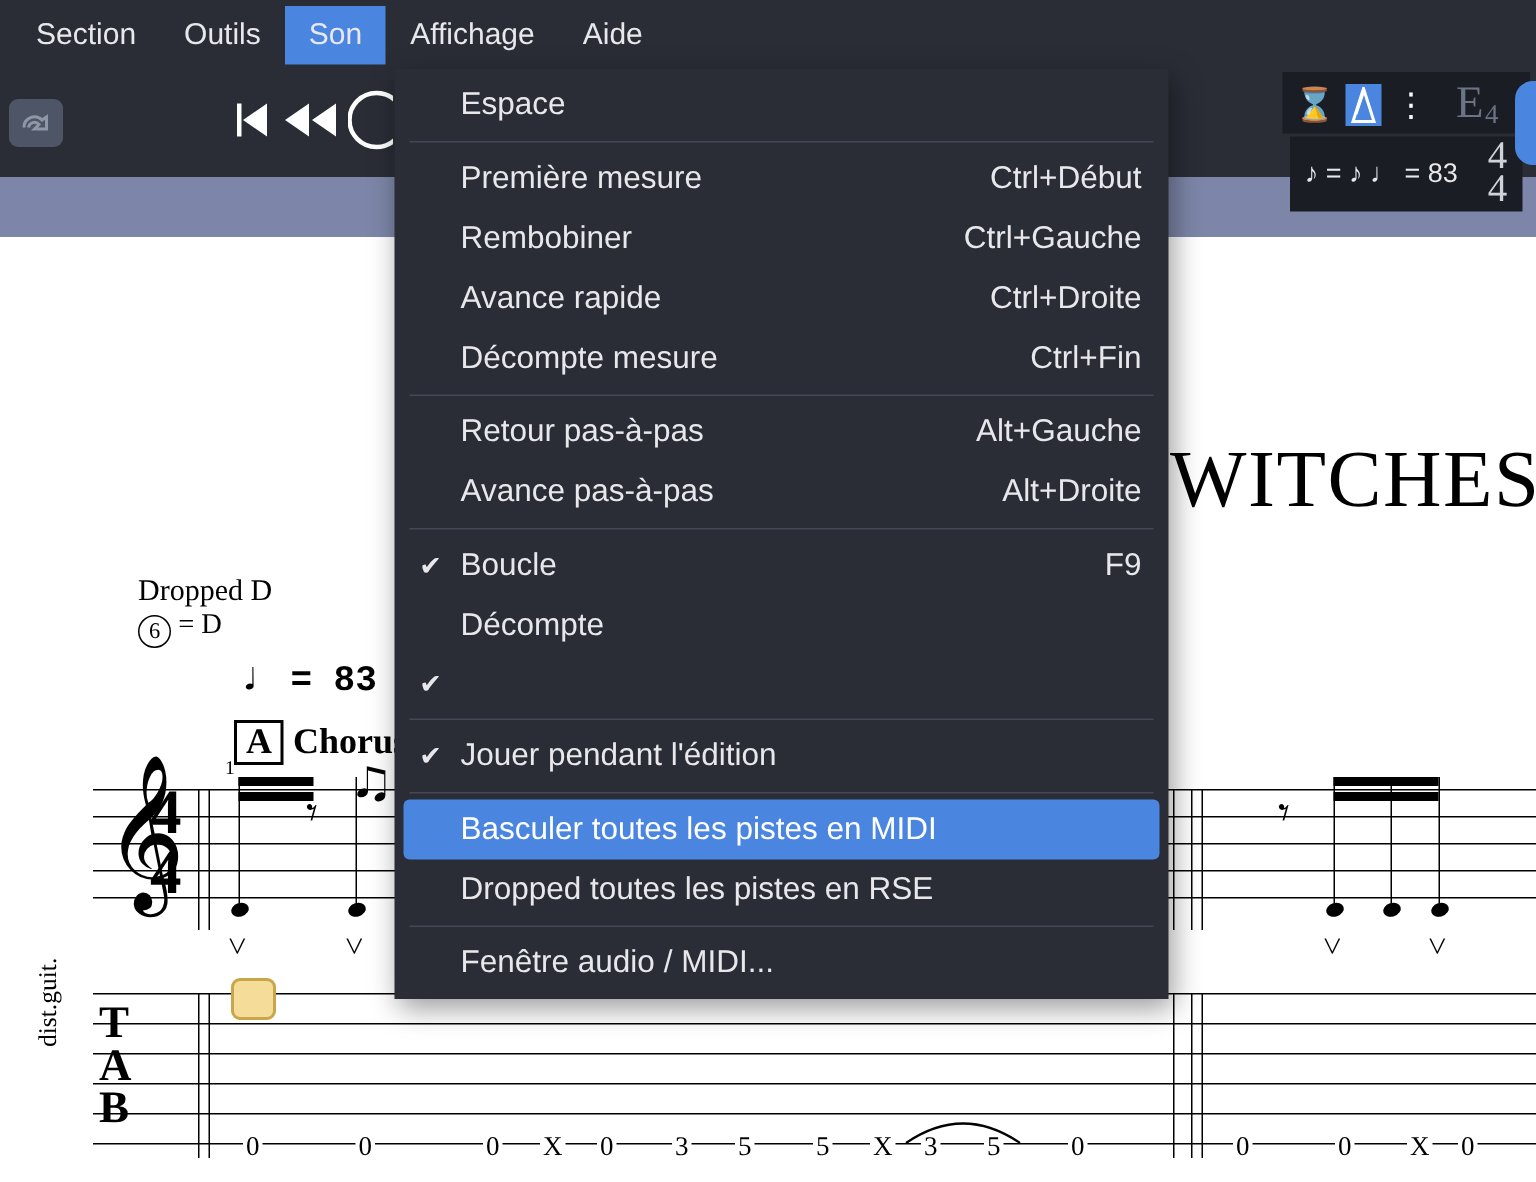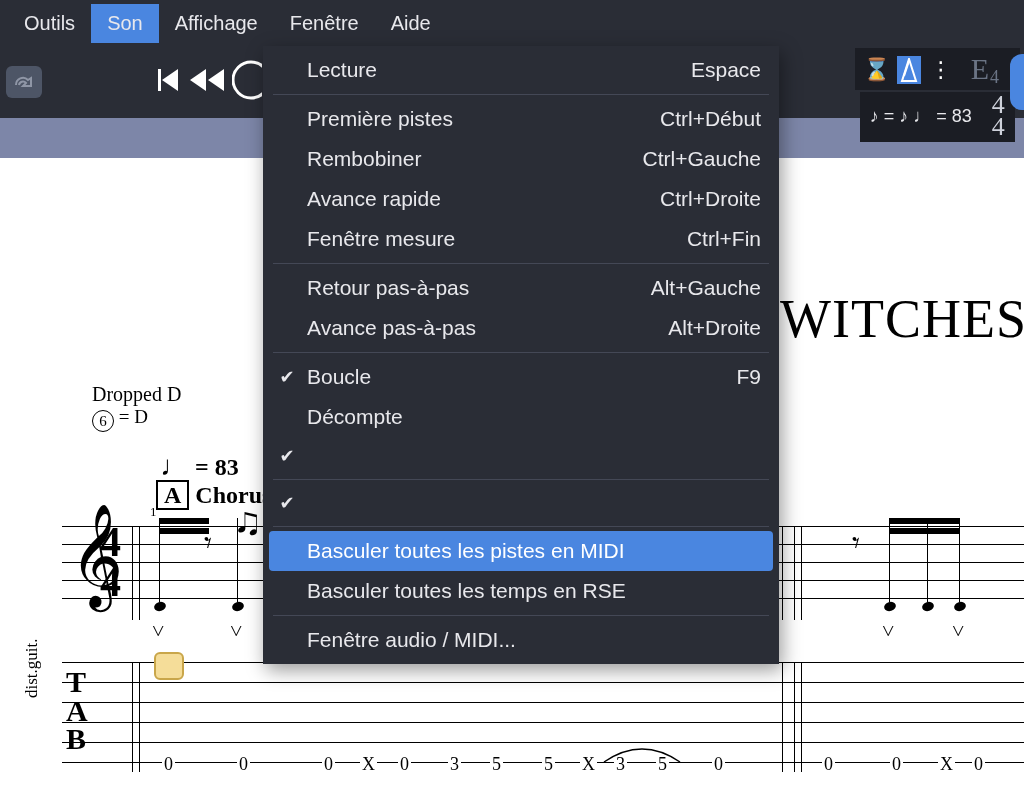--- a/index.html
+++ b/index.html
@@ -101,21 +101,21 @@
   }
   .tuning {
     position:absolute; left:92px; top:225px; font-size:20px;
   }
   .tuning .sub { font-size:19px; }
   .circle6 {
     display:inline-block; width:22px; height:22px; border:1.5px solid #000; border-radius:50%;
     text-align:center; font-size:15px; line-height:20px; vertical-align:-3px;
   }
   .tempo {
-    position:absolute; left:160px; top:292px; font-size:24px; font-weight:700;
+    position:absolute; left:160px; top:280px; font-size:24px; font-weight:700;font-family:Liberation Mono, monospace;
   }
   .tempo .note { font-size:28px; }
   .section-marker {
     position:absolute; left:156px; top:324px; font-size:24px; font-weight:700;
   }
   .boxed { border:2px solid #000; padding:0 6px; margin-right:6px; font-weight:700; }
   .dist-label {
     position:absolute; left:22px; top:540px;
     transform: rotate(-90deg); transform-origin: left top;
     font-size:17px;
@@ -168,24 +168,24 @@
   }
   .flag {
     position:absolute; font-size:30px;
   }
   .fingering{position:absolute; font-size:13px;}
 </style>
 </head>
 <body>
 
 <div class="menubar">
+  <div class="item">Section</div>
   <div class="item">Outils</div>
   <div class="item active">Son</div>
   <div class="item">Affichage</div>
-  <div class="item">Fenêtre</div>
   <div class="item">Aide</div>
 </div>
 
 <div class="toolbar">
   <div class="redo-btn">
     <svg width="22" height="18" viewBox="0 0 22 18">
       <path d="M3 12a7 7 0 0 1 12-5l3-2v8h-8l3-3a4 4 0 0 0-7 2" fill="none" stroke="#8f96a6" stroke-width="2"></path>
     </svg>
   </div>
   <div class="transport">
@@ -326,42 +326,41 @@
 
     <svg style="position:absolute; left:540px; top:80px" width="80" height="26">
       <path d="M2 20 Q40 -6 78 20" fill="none" stroke="#000" stroke-width="1.5"></path>
     </svg>
   </div>
 </div>
 
 <div class="menu-panel" id="menu-panel">
     <div class="menu-row">
       <span class="chk"></span>
-      <span class="lbl">Lecture</span>
       <span class="accel">Espace</span>
     </div>
     <div class="menu-sep"></div>
     <div class="menu-row">
       <span class="chk"></span>
-      <span class="lbl">Première pistes</span>
+      <span class="lbl">Première mesure</span>
       <span class="accel">Ctrl+Début</span>
     </div>
     <div class="menu-row">
       <span class="chk"></span>
       <span class="lbl">Rembobiner</span>
       <span class="accel">Ctrl+Gauche</span>
     </div>
     <div class="menu-row">
       <span class="chk"></span>
       <span class="lbl">Avance rapide</span>
       <span class="accel">Ctrl+Droite</span>
     </div>
     <div class="menu-row">
       <span class="chk"></span>
-      <span class="lbl">Fenêtre mesure</span>
+      <span class="lbl">Décompte mesure</span>
       <span class="accel">Ctrl+Fin</span>
     </div>
     <div class="menu-sep"></div>
     <div class="menu-row">
       <span class="chk"></span>
       <span class="lbl">Retour pas-à-pas</span>
       <span class="accel">Alt+Gauche</span>
     </div>
     <div class="menu-row">
       <span class="chk"></span>
@@ -379,31 +378,32 @@
       <span class="lbl">Décompte</span>
       <span class="accel"></span>
     </div>
     <div class="menu-row">
       <span class="chk">✔</span>
       <span class="accel"></span>
     </div>
     <div class="menu-sep"></div>
     <div class="menu-row">
       <span class="chk">✔</span>
+      <span class="lbl">Jouer pendant l'édition</span>
       <span class="accel"></span>
     </div>
     <div class="menu-sep"></div>
     <div class="menu-row highlight">
       <span class="chk"></span>
       <span class="lbl">Basculer toutes les pistes en MIDI</span>
       <span class="accel"></span>
     </div>
     <div class="menu-row">
       <span class="chk"></span>
-      <span class="lbl">Basculer toutes les temps en RSE</span>
+      <span class="lbl">Dropped toutes les pistes en RSE</span>
       <span class="accel"></span>
     </div>
     <div class="menu-sep"></div>
     <div class="menu-row">
       <span class="chk"></span>
       <span class="lbl">Fenêtre audio / MIDI...</span>
       <span class="accel"></span>
     </div>
   </div>
 

